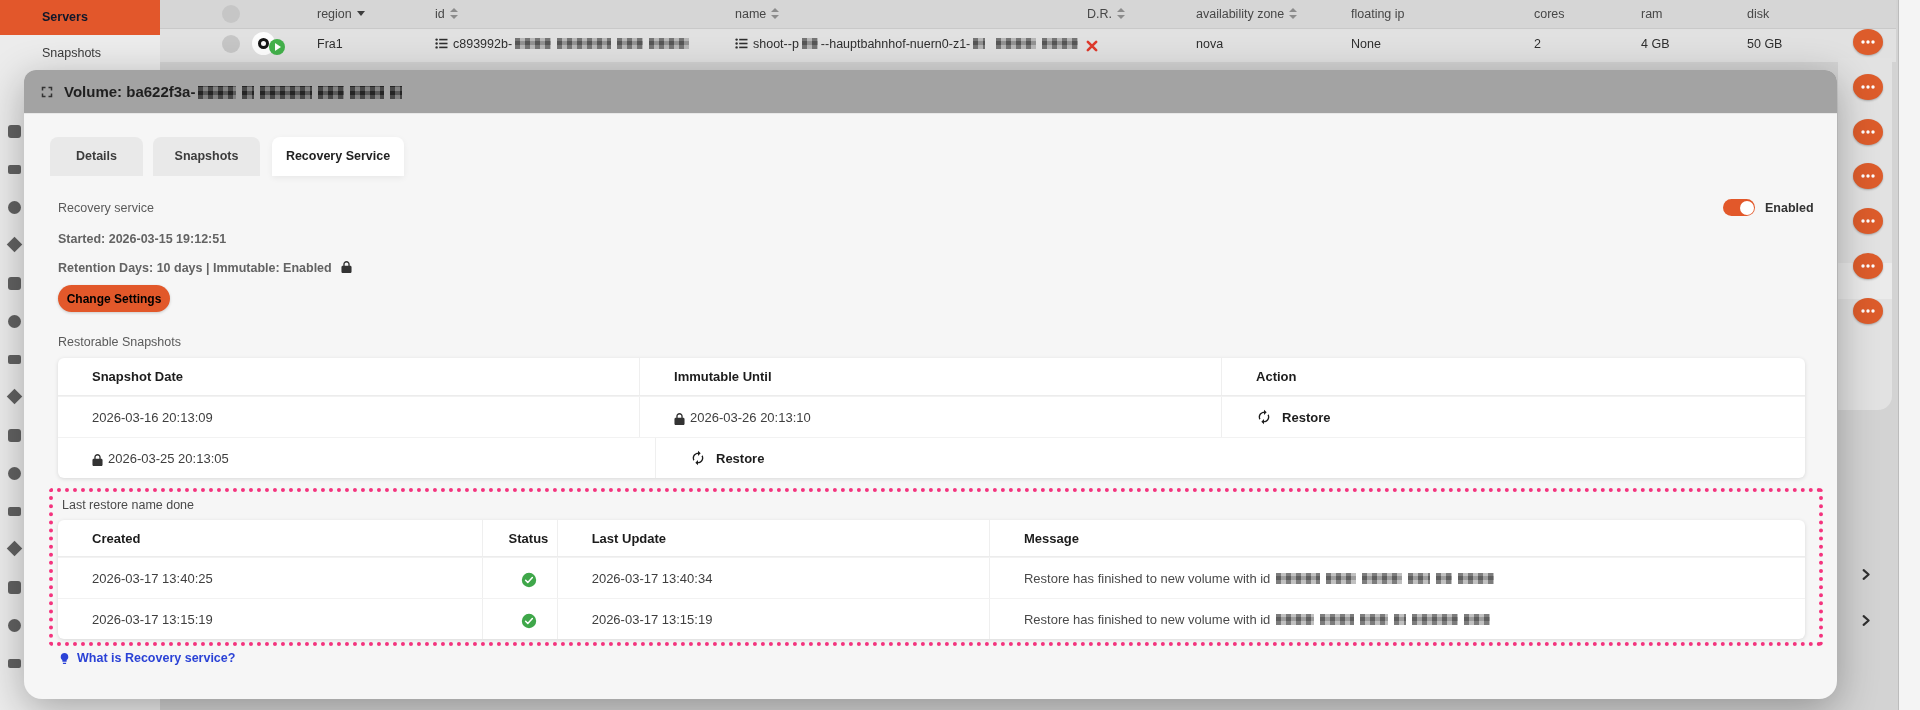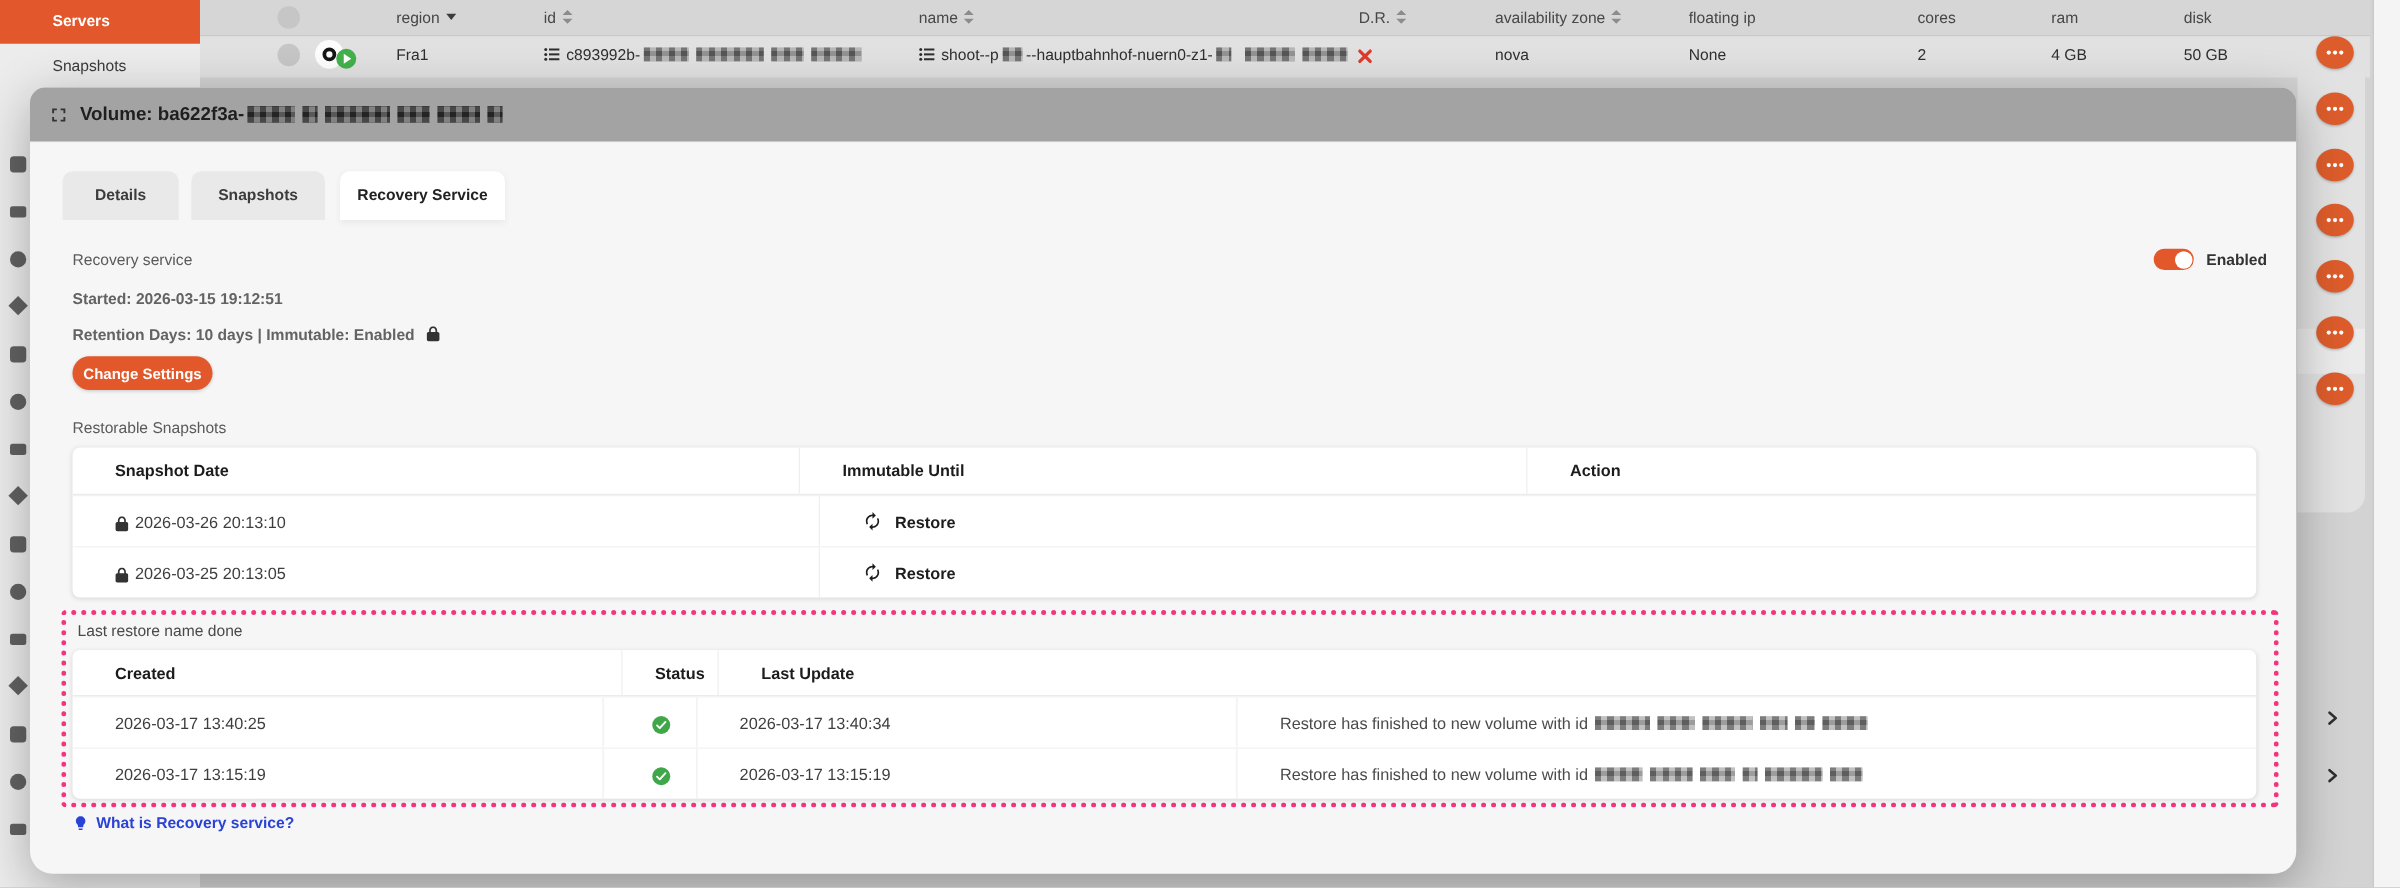--- a/index.html
+++ b/index.html
@@ -4,21 +4,21 @@
 <style>
   html,body{margin:0;padding:0;background:#bfbfbf;}
   .stage{position:relative;width:1920px;height:710px;overflow:hidden;
          background:#d3d3d3;font-family:"Liberation Sans","DejaVu Sans",sans-serif;
          -webkit-font-smoothing:antialiased;}
   .abs{position:absolute;white-space:nowrap;}
 
   
   .sidebar{position:absolute;left:0;top:0;width:160px;height:710px;background:#ececec;}
   .side-item{position:absolute;left:0;width:160px;font-size:12.5px;}
-  .side-item.active{top:0;height:35px;line-height:35px;background:#e2572b;color:#ffffff;font-weight:bold;}
+  .side-item.active{top:0;height:35px;line-height:35px;background:#e2572b;color:#0f172a;font-weight:bold;}
   .side-item.plain{top:38px;height:30px;line-height:30px;color:#3a3a3a;}
   .side-item span{padding-left:42px;display:block;}
   .navico{position:absolute;left:8px;width:13px;height:13px;background:#4a4a4a;opacity:.85;}
   .navico.r{border-radius:3px;}.navico.c{border-radius:50%;}
   .navico.d{transform:rotate(45deg);width:11px;height:11px;left:9px;}
   .navico.b{border-radius:2px;height:9px;margin-top:2px;}
 
   .bg-header{position:absolute;left:160px;top:0;width:1736px;height:28px;background:#d6d6d6;border-bottom:1px solid #c9c9c9;}
   .bg-row{position:absolute;left:160px;top:29px;width:1736px;height:33px;background:#e1e1e1;}
   .bh{position:absolute;top:7px;font-size:12.5px;color:#474747;white-space:nowrap;}
@@ -58,21 +58,21 @@
           border-bottom:1px solid #e8e8e8;box-sizing:border-box;}
   .mtitle-text{position:absolute;left:40px;top:0;line-height:44px;font-size:15px;font-weight:bold;color:#1f1f1f;}
   .expandico{position:absolute;left:14px;top:13px;}
 
   .tab{position:absolute;top:67px;height:39px;line-height:39px;text-align:center;font-size:12.5px;font-weight:bold;
        color:#3c3c3c;background:#e9e9e9;border-radius:8px 8px 0 0;}
   .tab.active{background:#fff;color:#222;box-shadow:0 2px 6px rgba(0,0,0,.06);}
 
   .seclabel{position:absolute;font-size:12.5px;color:#5a5a5a;}
   .metaline{position:absolute;font-size:12.5px;font-weight:bold;color:#636363;}
-  .btn{position:absolute;background:#e2582a;color:#ffffff;font-weight:bold;font-size:12px;border:none;
+  .btn{position:absolute;background:#e2582a;color:#000000;font-weight:bold;font-size:12px;border:none;
        border-radius:14px;box-shadow:0 1px 3px rgba(0,0,0,.18);cursor:pointer;}
   .toggle{position:absolute;left:1699px;top:129px;width:32px;height:17px;border-radius:9px;background:#e2582a;cursor:pointer;}
   .knob{position:absolute;right:1.5px;top:1.5px;width:14px;height:14px;border-radius:50%;background:#fff;}
   .toggle-label{position:absolute;left:1741px;top:131px;font-size:12.5px;font-weight:bold;color:#333;}
 
   .card{position:absolute;background:#fff;border-radius:6px;box-shadow:0 1px 4px rgba(0,0,0,.12);overflow:hidden;}
   .trow{display:flex;align-items:center;}
   .trow.head{height:37px;border-bottom:1px solid #ececec;font-weight:bold;font-size:13px;color:#1c1c1c;}
   .trow.body{height:40px;font-size:13px;color:#3e3e3e;border-top:1px solid #f2f2f2;}
   .trow.body:first-of-type{border-top:none;}
@@ -294,20 +294,23 @@
             <span>Snapshot Date</span>
           </div>
         <div class="tc c2">
             <span>Immutable Until</span>
           </div>
         <div class="tc c3">
             <span>Action</span>
           </div>
       </div>
       <div class="trow body">
+        <div class="tc c1">
+            <span>2026-03-16 20:13:09</span>
+          </div>
         <div class="tc c2">
           <svg class="lock" width="11" height="13" viewBox="0 0 12 14">
               <path d="M10 5h-.5V3.5C9.5 1.6 7.9 0 6 0S2.5 1.6 2.5 3.5V5H2C1.2 5 .5 5.7.5 6.5v5c0 .8.7 1.5 1.5 1.5h8c.8 0 1.5-.7 1.5-1.5v-5C11.5 5.7 10.8 5 10 5zM4 3.5C4 2.4 4.9 1.5 6 1.5S8 2.4 8 3.5V5H4V3.5z" fill="#333"></path>
             </svg>
           <span>2026-03-26 20:13:10</span>
         </div>
         <div class="tc c3">
           <span class="restore-link">
             <svg width="16" height="16" viewBox="0 0 24 24">
                 <path d="M12 6v3l4-4-4-4v3c-4.42 0-8 3.58-8 8 0 1.57.46 3.03 1.24 4.26L6.7 14.8c-.45-.83-.7-1.79-.7-2.8 0-3.31 2.69-6 6-6zm6.76 1.74L17.3 9.2c.44.84.7 1.79.7 2.8 0 3.31-2.69 6-6 6v-3l-4 4 4 4v-3c4.42 0 8-3.58 8-8 0-1.57-.46-3.03-1.24-4.26z" fill="#1d1d1d"></path>
@@ -342,20 +345,23 @@
       <div class="trow head" style="height:36px">
         <div class="tc c1">
             <span>Created</span>
           </div>
         <div class="tc c2">
             <span>Status</span>
           </div>
         <div class="tc c3">
             <span>Last Update</span>
           </div>
+        <div class="tc c4">
+            <span>Message</span>
+          </div>
       </div>
       <div class="trow body">
         <div class="tc c1">
             <span>2026-03-17 13:40:25</span>
           </div>
         <div class="tc c2">
           <span class="checkwrap"><svg width="16" height="16" viewBox="0 0 20 20">
                 <circle cx="10" cy="10" r="9" fill="#3fa74a"></circle>
                 <path d="M5.8 10.4l2.7 2.7 5.7-6.2" fill="none" stroke="#fff" stroke-width="1.9" stroke-linecap="round" stroke-linejoin="round"></path>
               </svg></span>

